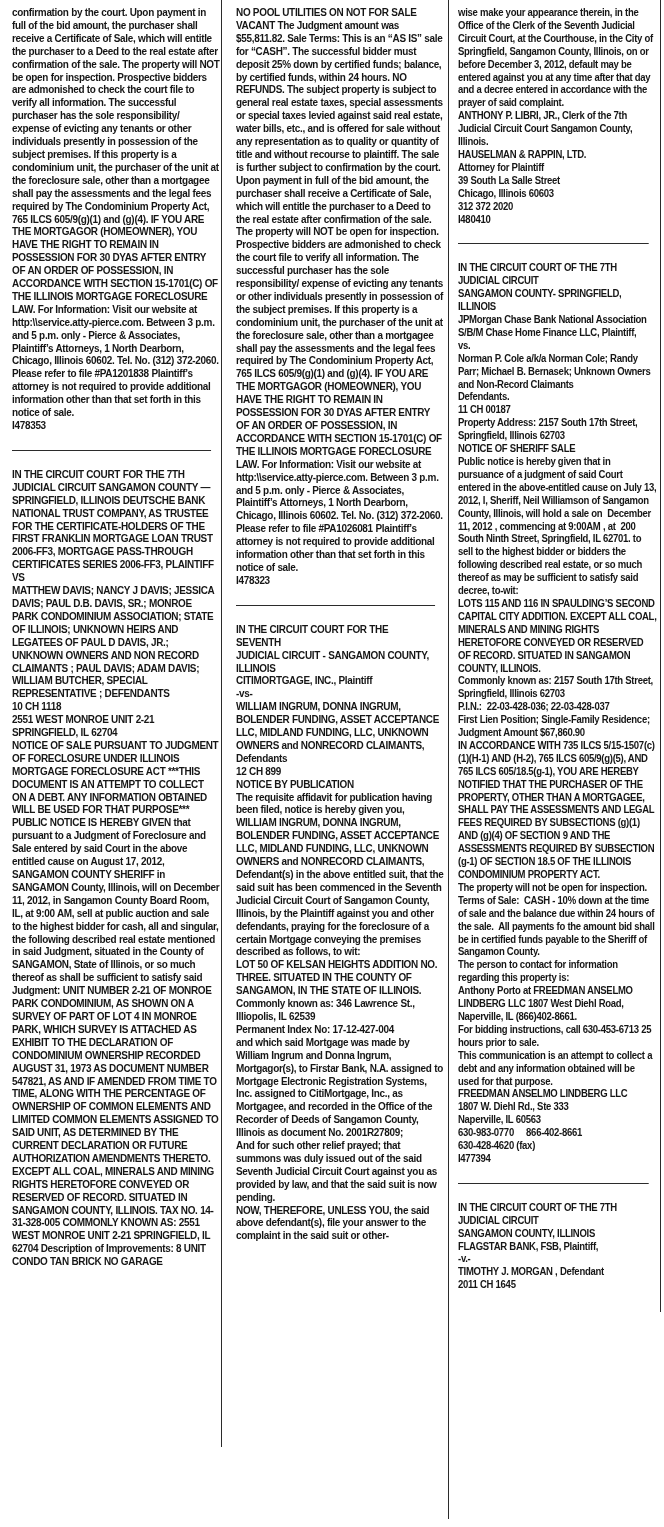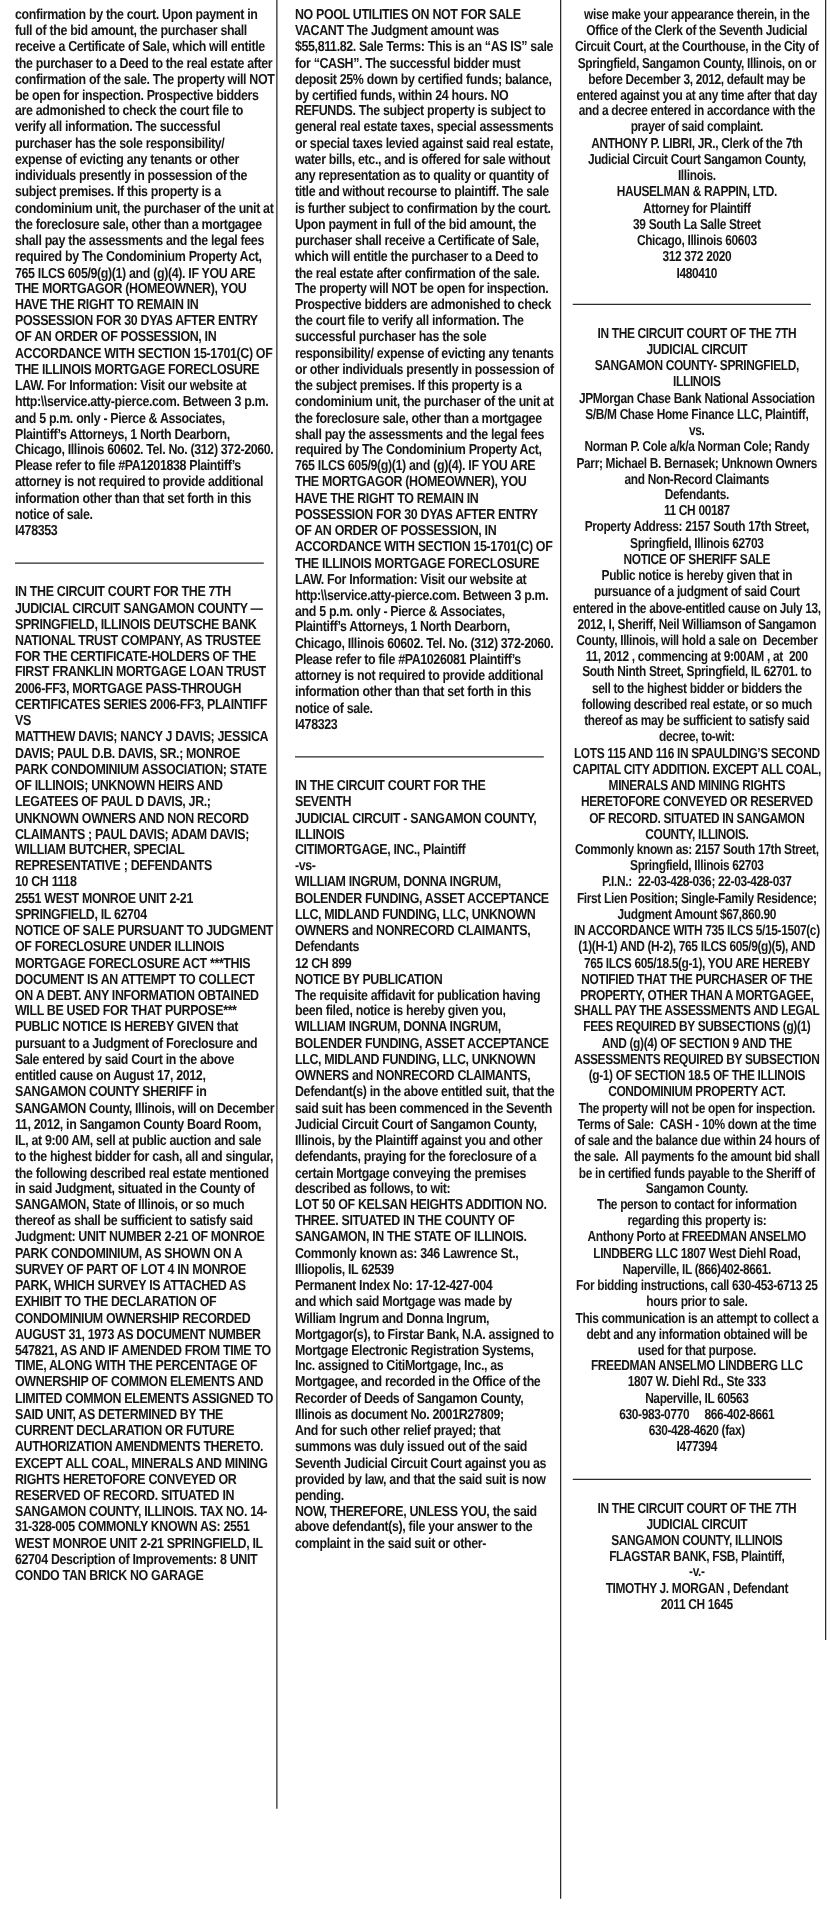--- a/index.html
+++ b/index.html
@@ -9,21 +9,21 @@
     font-family:"Liberation Sans", sans-serif;
     position:relative;
     overflow:hidden;
   }
   .page{position:absolute;inset:0;background:#ffffff;}
   .col{
     position:absolute;top:6px;height:1519px;overflow:hidden;
   }
   #col-0{left:12px;width:208px;}
   #col-1{left:236px;width:208px;}
-  #col-2{left:458px;width:199px;text-align:center;}
+  #col-2{left:458px;width:199px;}
   .col-inner{
     width:242px;
     transform-origin:0 0;
     color:#161616;
     font-size:11.6px;
     font-weight:bold;
     line-height:12.9px;
     letter-spacing:-0.35px;
   }
   #col-0 .col-inner{transform:scaleX(0.858);}

